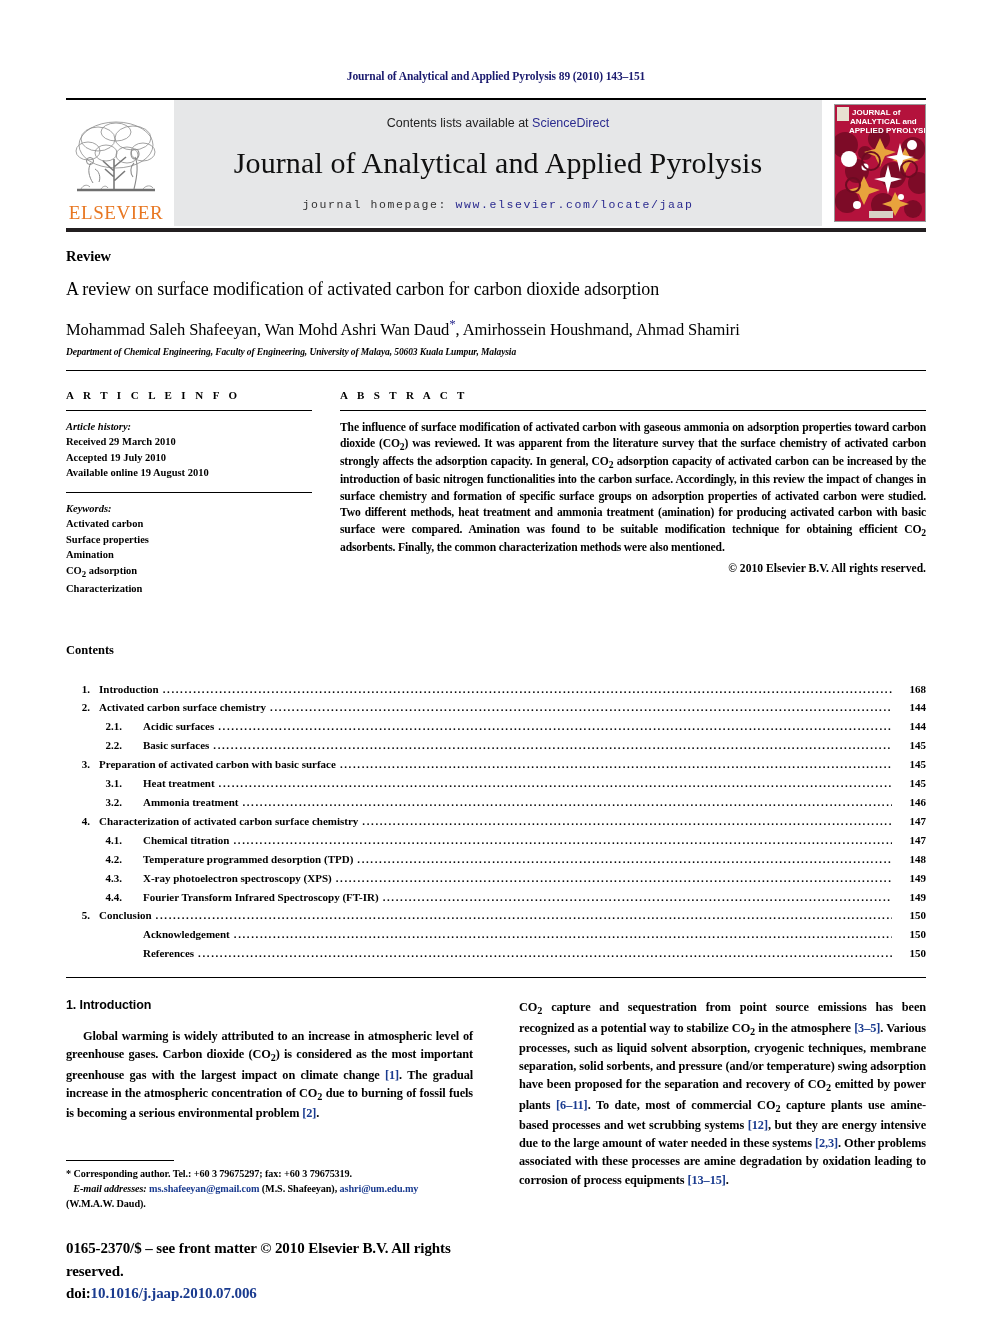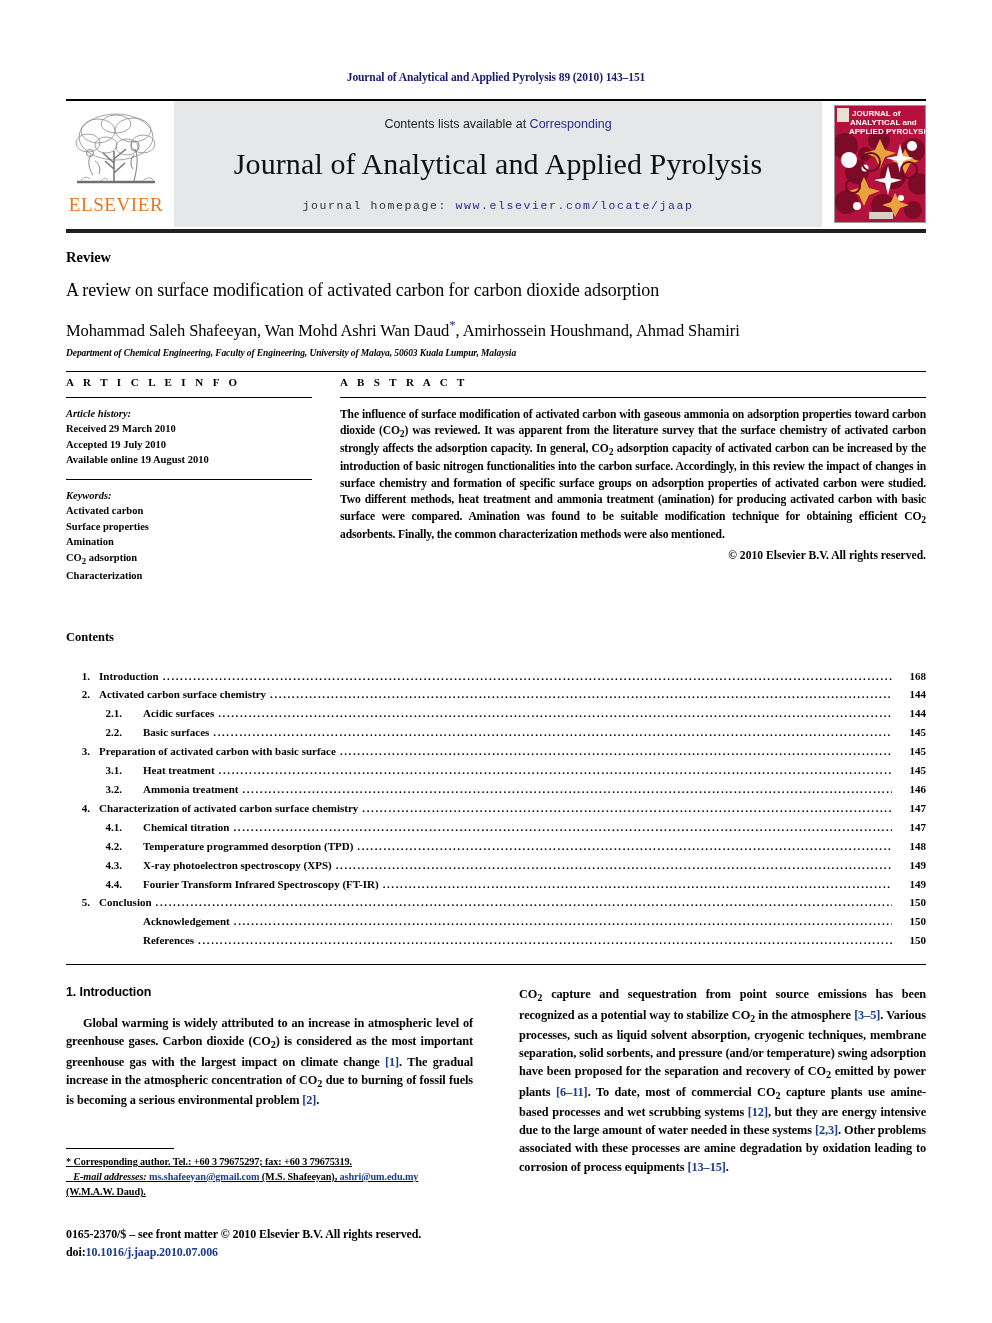--- a/index.html
+++ b/index.html
@@ -10,25 +10,25 @@
   body {
     width: 992px;
     height: 1323px;
     font-family: "Liberation Serif", serif;
     color: #000000;
     position: relative;
     overflow: hidden;
   }
   .page {
     position: absolute;
-    left: 0; top: 0;
+    left: 0; top: 12px;
     width: 992px;
     height: 1104px;
     box-sizing: border-box;
-    padding: 13px 66px;
+    padding: 0 66px;
   }
 
   
   .masthead-line {
     text-align: center;
     font-family: "Liberation Serif", serif;
     font-weight: bold;
     font-size: 11.5px;
     color: #1a1a6e;
     padding-top: 58px;
@@ -43,21 +43,21 @@
     align-items: stretch;
     height: 126px;
     margin-top: 0;
   }
   .elsevier-logo {
     width: 100px;
     flex: 0 0 100px;
     display: flex;
     flex-direction: column;
     align-items: center;
-    justify-content: center;
+    justify-content: flex-end;
     padding-bottom: 2px;
     box-sizing: border-box;
   }
   .tree-svg { display:block; }
   .elsevier-word {
     font-family: "Liberation Serif", serif;
     color: #E87722;
     font-size: 19px;
     letter-spacing: 0.6px;
     font-weight: normal;
@@ -146,21 +146,21 @@
     letter-spacing: -0.1px;
   }
   .title-rule {
     border-top: 1px solid #000;
     margin-top: 13px;
   }
 
   
   .info-abstract {
     display: flex;
-    margin-top: 4px;
+    margin-top: 18px;
   }
   .col-info { width: 246px; flex: 0 0 246px; }
   .col-gap { width: 28px; flex: 0 0 28px; }
   .col-abs { flex: 1 1 auto; }
 
   .section-caps {
     font-family: "Liberation Serif", serif;
     font-weight: bold;
     font-size: 11px;
     letter-spacing: 3.4px;
@@ -289,27 +289,26 @@
     border-top: 1px solid #000;
     width: 108px;
   }
   .footnote {
     font-family: "Liberation Serif", serif;
     font-size: 10.2px;
     line-height: 1.48;
     font-weight: bold;
     margin-top: 5px;
     letter-spacing: -0.1px;
-    text-decoration: underline;
   }
   .footnote .mail { color: #1a3b8f; }
   .footnote .ital { font-style: italic; }
   .issn {
     font-family: "Liberation Serif", serif;
-    font-size: 12px;
+    font-size: 15px;
     font-weight: bold;
     line-height: 1.5;
     margin-top: 26px;
     letter-spacing: -0.1px;
   }
   .issn .doi { color: #1a3b8f; margin-top: 48px; }
 </style>
 </head>
 <body>
 
@@ -353,21 +352,21 @@
             <path d="M70 70 C73 66 78 66 80 69"></path>
             <path d="M28 70 C30 67 33 66 35 69"></path>
           </g>
         </svg>
       </span>
       <div class="elsevier-word">ELSEVIER</div>
     </div>
 
     <div class="header-center">
       <div class="contents-line">
-        <span>Contents lists available at </span><span class="sd">Corresponding</span>
+        <span>Contents lists available at </span><span class="sd">ScienceDirect</span>
       </div>
       <div class="journal-title-big">Journal of Analytical and Applied Pyrolysis</div>
       <div class="homepage-line">
         <span>journal homepage: </span><span class="url">www.elsevier.com/locate/jaap</span>
       </div>
     </div>
 
     <div class="cover-thumb">
       <svg width="90" height="116" viewBox="0 0 90 116" aria-hidden="true">
         <rect x="0" y="0" width="90" height="116" fill="#b4123c"></rect>

